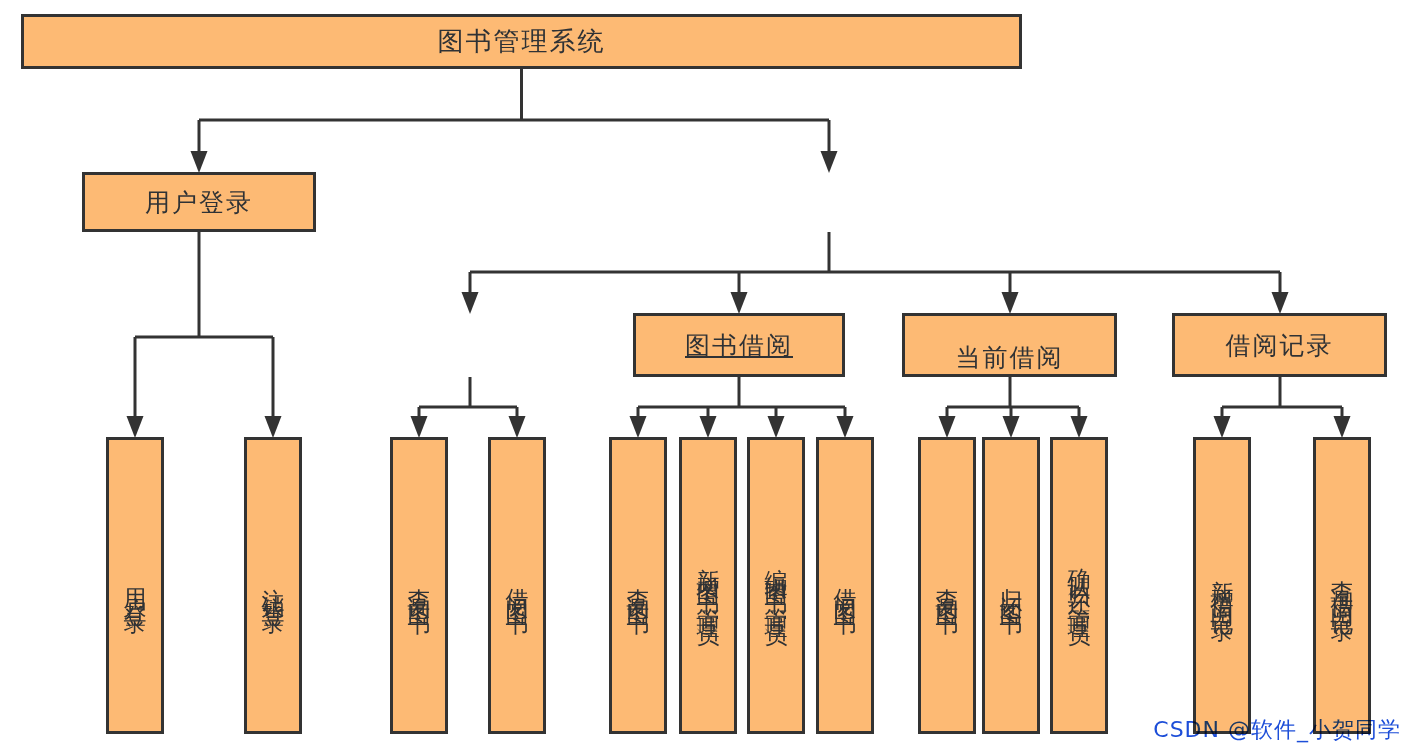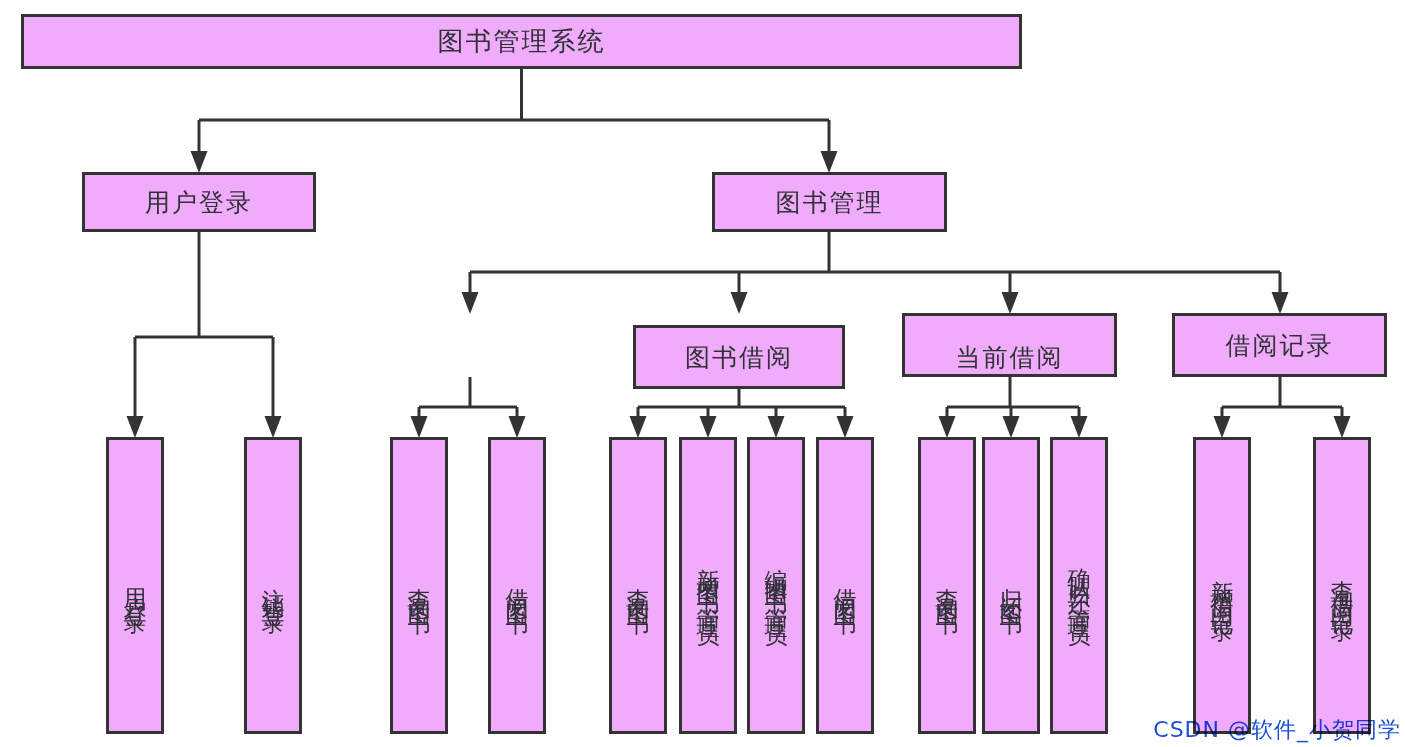--- a/index.html
+++ b/index.html
@@ -8,21 +8,21 @@
     width:1405px;height:747px;
     background:#ffffff;
     font-family:"DejaVu Sans","Liberation Sans",sans-serif;
     overflow:hidden;
   }
   .svg-layer{position:absolute;left:0;top:0;z-index:1;}
   .node{
     position:absolute;
     box-sizing:border-box;
     border:3px solid #333333;
-    background:#f0abfc;
+    background:#fdba74;
     display:flex;align-items:center;justify-content:center;
     color:#2f3235;
     z-index:2;
   }
   .node.h{font-size:25px;letter-spacing:2px;}
   .node.root{font-size:26px;}
   .node.leaf{
     width:58px;top:437px;height:297px;
   }
   .leaf .vtext{
@@ -116,25 +116,22 @@
     </g>
   </svg>
 
   <div class="node h root" style="left:21px;top:14px;width:1001px;height:55px;">
     <span>图书管理系统</span>
   </div>
 
   <div class="node h" style="left:82px;top:172px;width:234px;height:60px;">
     <span>用户登录</span>
   </div>
-  <div class="node h" style="left:712px;top:172px;width:235px;height:60px;">
-    <span>图书管理</span>
-  </div>
 
-  <div class="node h" style="left:633px;top:325px;width:212px;height:64px;">
+  <div class="node h" style="left:633px;top:313px;width:212px;height:64px;text-decoration:underline;">
     <span>图书借阅</span>
   </div>
   <div class="node h" style="left:902px;top:313px;width:215px;height:64px;align-items:flex-end;">
     <span>当前借阅</span>
   </div>
   <div class="node h" style="left:1172px;top:313px;width:215px;height:64px;">
     <span>借阅记录</span>
   </div>
 
   <div class="node leaf" style="left:106px;">

